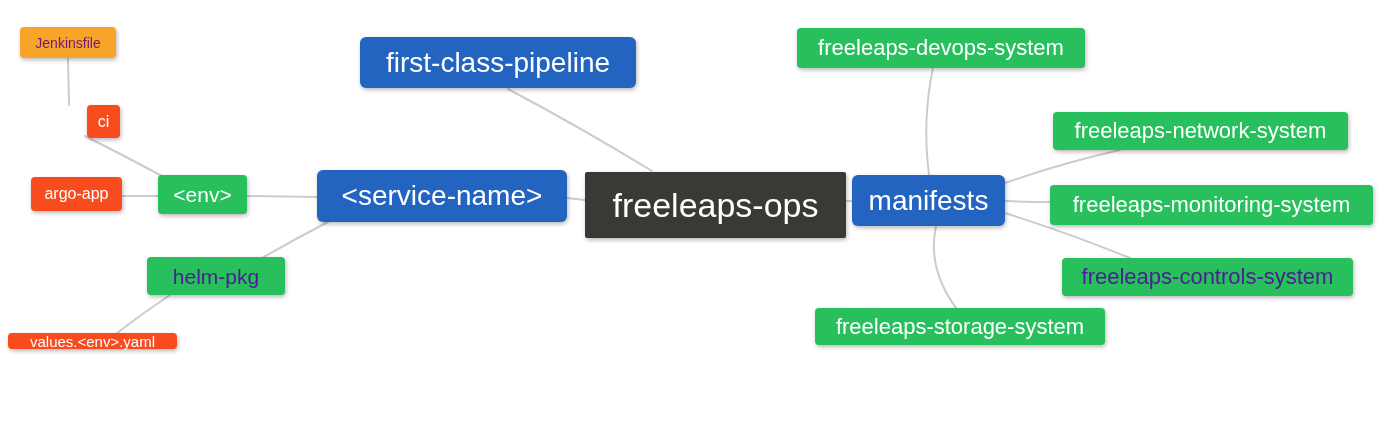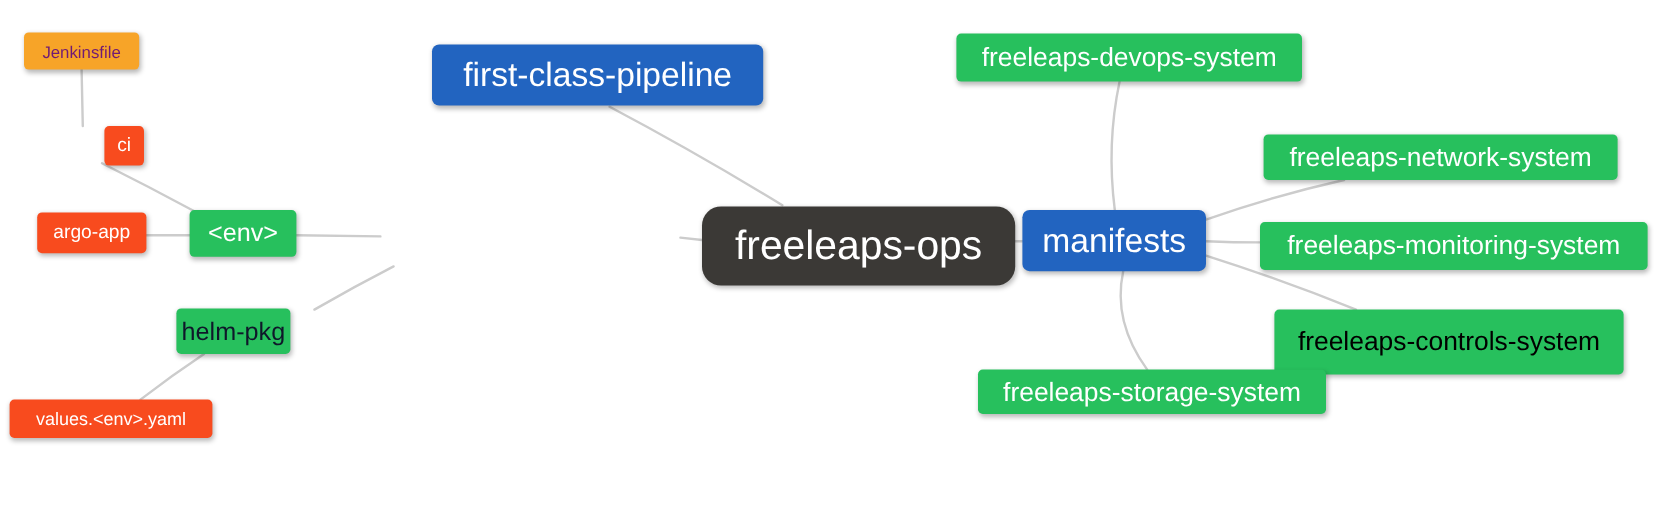--- a/index.html
+++ b/index.html
@@ -42,21 +42,21 @@
     justify-content: center;
     color: #ffffff;
     white-space: nowrap;
     border-radius: 5px;
     box-shadow: 1px 2px 4px rgba(0,0,0,0.28);
     box-sizing: border-box;
     cursor: pointer;
     user-select: none;
     line-height: 1;
   }
-  .node.root   { border-radius: 16px; }
+  .node.root   { border-radius: 2px; }
   .node.branch { border-radius: 6px; }
   .node.leaf, .node.sub-branch { border-radius: 4px; }
 </style>
 </head>
 <body>
 
 <div class="canvas">
   <svg id="edge-layer" viewBox="0 0 1390 421" xmlns="http://www.w3.org/2000/svg">
       <path d="M508,89 Q578,126 652,171" class="edge" stroke="#cccccc"></path>
       <path d="M567,198 L585,200" class="edge" stroke="#cccccc"></path>
@@ -73,50 +73,53 @@
       <path d="M1005,213 Q1068,233 1130,258" class="edge" stroke="#cccccc"></path>
       <path d="M936,226 Q927,268 956,308" class="edge" stroke="#cccccc"></path>
     </svg>
   <div id="node-layer">
       <div class="node root" style="left: 585px; top: 172px; width: 261px; height: 66px; font-size: 34px; background: rgb(59, 57, 54); color: rgb(255, 255, 255);">
         <span>freeleaps-ops</span>
       </div>
       <div class="node branch" style="left: 314px; top: 37px; width: 276px; height: 51px; font-size: 28px; background: rgb(34, 100, 192); color: rgb(255, 255, 255); margin-left: 46px;">
         <span>first-class-pipeline</span>
       </div>
+      <div class="node branch" style="left: 317px; top: 170px; width: 250px; height: 52px; font-size: 28px; background: rgb(34, 100, 192); color: rgb(255, 255, 255);">
+        <span>&lt;service-name&gt;</span>
+      </div>
       <div class="node branch" style="left: 852px; top: 175px; width: 153px; height: 51px; font-size: 28px; background: rgb(34, 100, 192); color: rgb(255, 255, 255);">
         <span>manifests</span>
       </div>
       <div class="node sub-branch" style="left: 158px; top: 175px; width: 89px; height: 39px; font-size: 21px; background: rgb(39, 192, 93); color: rgb(255, 255, 255);">
         <span>&lt;env&gt;</span>
       </div>
-      <div class="node sub-branch" style="left: 147px; top: 257px; width: 95px; height: 38px; font-size: 21px; background: rgb(39, 192, 93); color: #0f172a;">
+      <div class="node sub-branch" style="left: 147px; top: 257px; width: 138px; height: 38px; font-size: 21px; background: rgb(39, 192, 93); color: #4c1d95;">
         <span>helm-pkg</span>
       </div>
       <div class="node leaf" style="left: 20px; top: 27px; width: 96px; height: 31px; font-size: 14px; background: rgb(247, 164, 40); color: #701a75;">
         <span>Jenkinsfile</span>
       </div>
       <div class="node leaf" style="left: 53px; top: 105px; width: 33px; height: 33px; font-size: 16px; background: rgb(248, 75, 30); color: rgb(255, 255, 255); margin-left: 34px;">
         <span>ci</span>
       </div>
       <div class="node leaf" style="left: 31px; top: 177px; width: 91px; height: 34px; font-size: 16px; background: rgb(248, 75, 30); color: rgb(255, 255, 255);">
         <span>argo-app</span>
       </div>
-      <div class="node leaf" style="left: 8px; top: 333px; width: 169px; height: 32px; font-size: 15px; background: rgb(248, 75, 30); color: rgb(255, 255, 255);">
+      <div class="node leaf" style="left: 8px; top: 333px; width: 169px; height: 16px; font-size: 15px; background: rgb(248, 75, 30); color: rgb(255, 255, 255);">
         <span>values.&lt;env&gt;.yaml</span>
       </div>
       <div class="node leaf" style="left: 797px; top: 28px; width: 288px; height: 40px; font-size: 22px; background: rgb(39, 192, 93); color: rgb(255, 255, 255);">
         <span>freeleaps-devops-system</span>
       </div>
       <div class="node leaf" style="left: 1053px; top: 112px; width: 295px; height: 38px; font-size: 22px; background: rgb(39, 192, 93); color: rgb(255, 255, 255); justify-content: center;">
         <span>freeleaps-network-system</span>
       </div>
       <div class="node leaf" style="left: 1050px; top: 185px; width: 323px; height: 40px; font-size: 22px; background: rgb(39, 192, 93); color: rgb(255, 255, 255);">
         <span>freeleaps-monitoring-system</span>
       </div>
-      <div class="node leaf" style="left: 1062px; top: 258px; width: 291px; height: 54px; font-size: 22px; background: rgb(39, 192, 93); color: #000000;">
+      <div class="node leaf" style="left: 1062px; top: 258px; width: 291px; height: 38px; font-size: 22px; background: rgb(39, 192, 93); color: #4c1d95;">
         <span>freeleaps-controls-system</span>
       </div>
       <div class="node leaf" style="left: 815px; top: 308px; width: 290px; height: 37px; font-size: 22px; background: rgb(39, 192, 93); color: rgb(255, 255, 255);">
         <span>freeleaps-storage-system</span>
       </div>
     </div>
 </div>
 
 </body></html>

